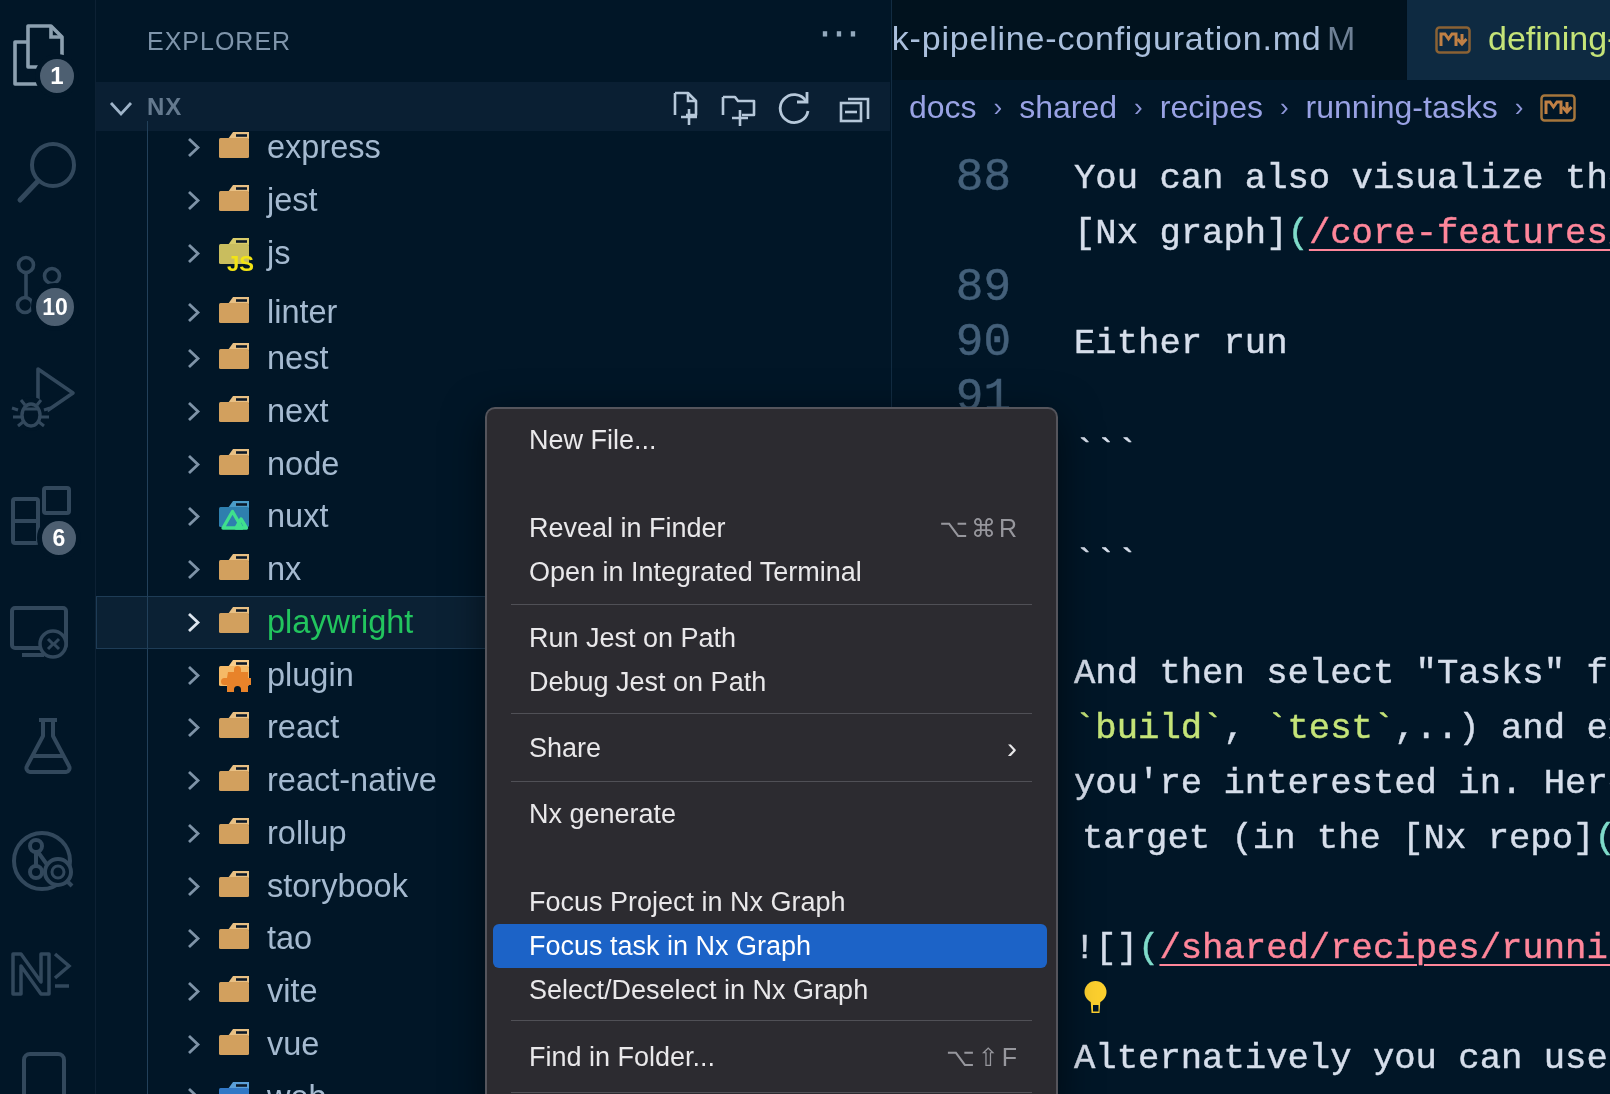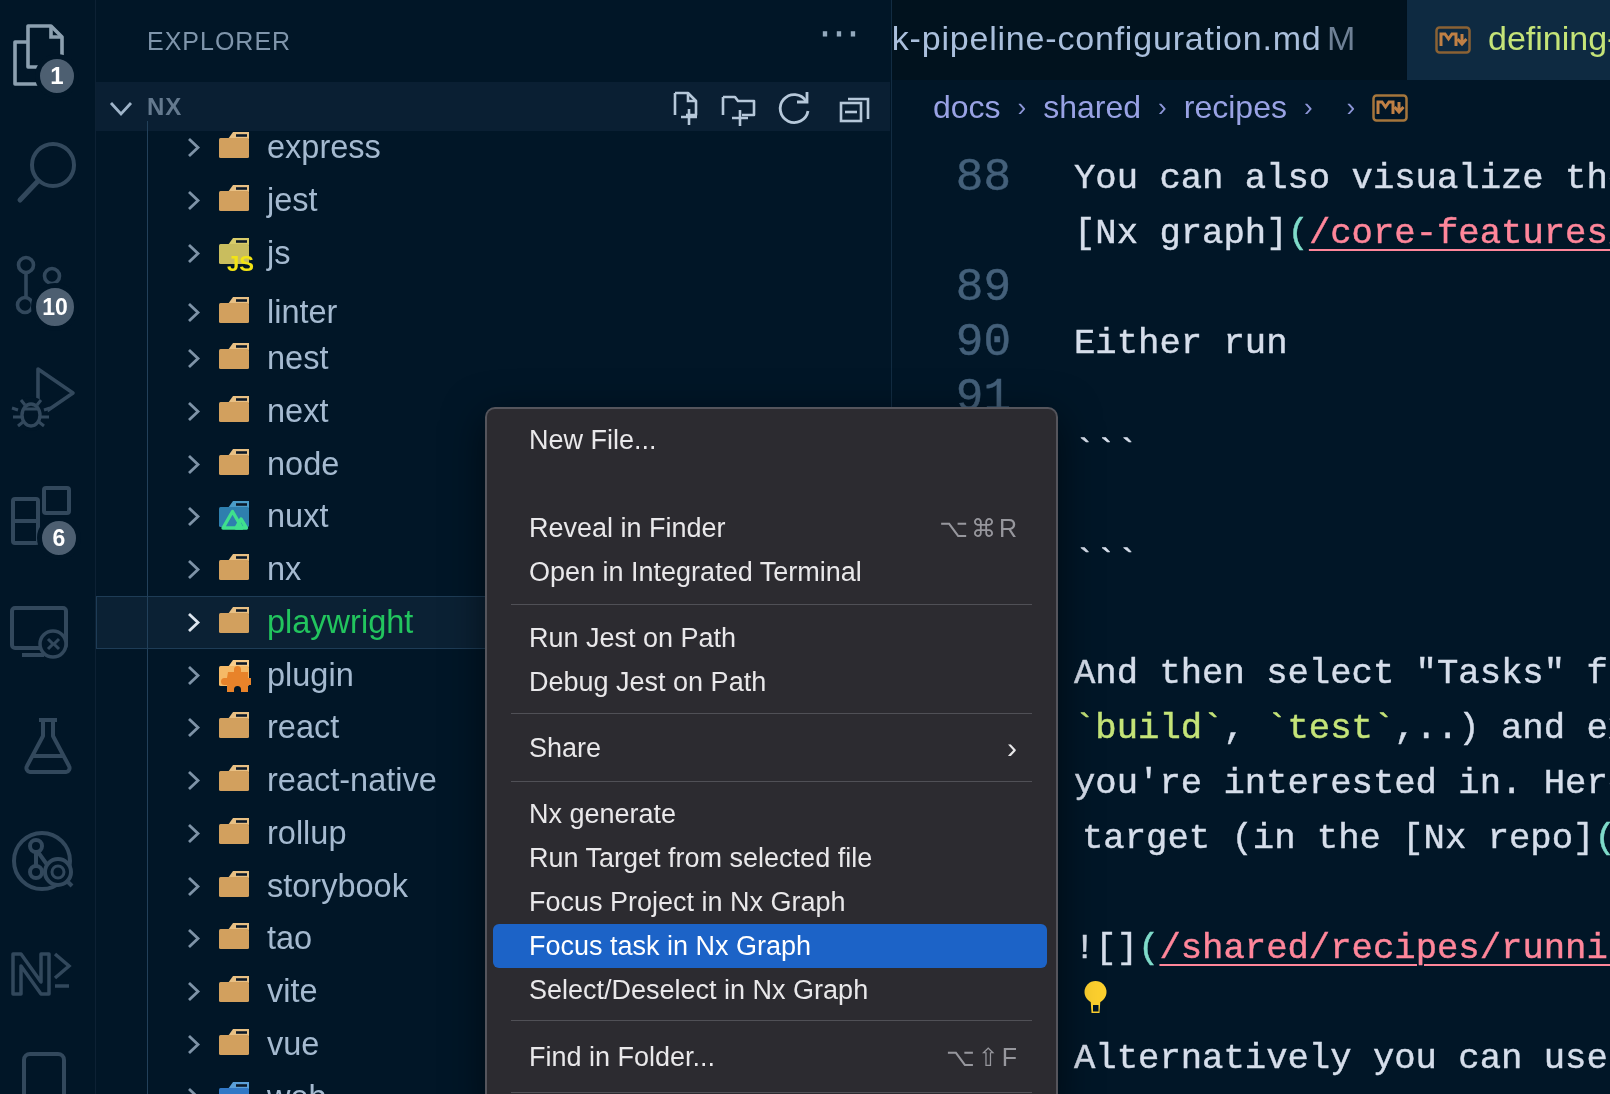--- a/index.html
+++ b/index.html
@@ -367,26 +367,27 @@
       <div id="tab2">
           <svg style="position:absolute;left:28px;top:26px" width="36" height="28" viewBox="0 0 36 28">
             <rect x="1.5" y="1.5" width="33" height="25" rx="3" fill="none" stroke="#8a6234" stroke-width="2.5"></rect>
             <path d="M6 20 V8 h4 l3.5 5 L17 8 h4 v12" fill="none" stroke="#c08045" stroke-width="3"></path>
             <path d="M27 8 v9 m-4.5 -4 l4.5 5 l4.5 -5" fill="none" stroke="#c08045" stroke-width="3"></path>
           </svg>
           <span class="t">defining-</span>
         </div>
     </div>
     <div id="crumbs">
-        <span style="margin-left:41px">docs</span>
+        <span style="margin-left:17px">docs</span>
         <span class="s">›</span>
         <span>shared</span>
         <span class="s">›</span>
         <span>recipes</span>
         <span class="s">›</span>
+        <span>running-tasks</span>
         <span class="s">›</span>
       <svg width="36" height="28" viewBox="0 0 36 28" style="margin-top:2px">
           <rect x="1.5" y="1.5" width="33" height="25" rx="3" fill="none" stroke="#a5763c" stroke-width="2.5"></rect>
           <path d="M6 20 V8 h4 l3.5 5 L17 8 h4 v12" fill="none" stroke="#c08045" stroke-width="3"></path>
           <path d="M27 8 v9 m-4.5 -4 l4.5 5 l4.5 -5" fill="none" stroke="#c08045" stroke-width="3"></path>
         </svg>
     </div>
     <div id="codepane">
       <div class="num" style="top:22.5px">88</div>
       <div class="num" style="top:132.5px">89</div>
@@ -430,23 +431,20 @@
       </div>
     <div class="msep" style="top:304px"></div>
     <div class="mi" style="top:317px">
         <span class="tx">Share</span>
         <span class="sc" style="color:#e9e8ea;font-size:30px;letter-spacing:0;right:30px">›</span>
       </div>
     <div class="msep" style="top:372px"></div>
     <div class="mi" style="top:383px">
         <span class="tx">Nx generate</span>
       </div>
-    <div class="mi" style="top:427px">
-        <span class="tx">Run Target from selected file</span>
-      </div>
     <div class="mi" style="top:471px">
         <span class="tx">Focus Project in Nx Graph</span>
       </div>
     <div class="mi hl" style="top:515px">
         <span class="tx">Focus task in Nx Graph</span>
       </div>
     <div class="mi" style="top:559px">
         <span class="tx">Select/Deselect in Nx Graph</span>
       </div>
     <div class="msep" style="top:611px"></div>

